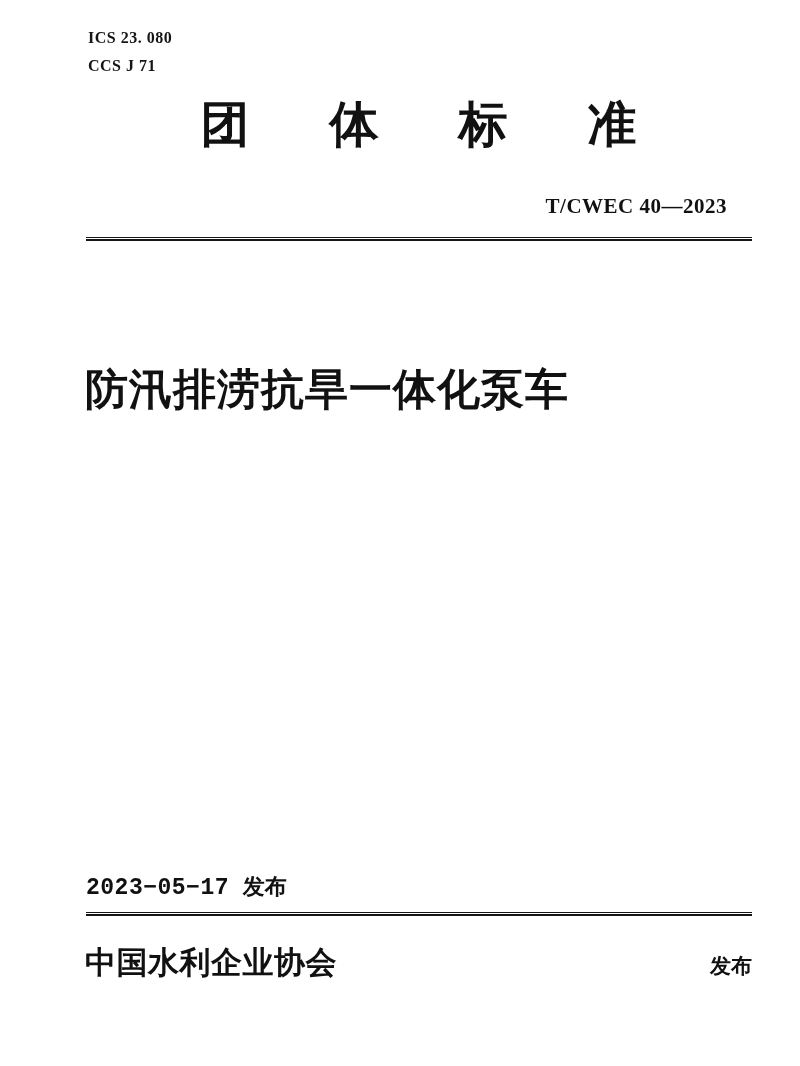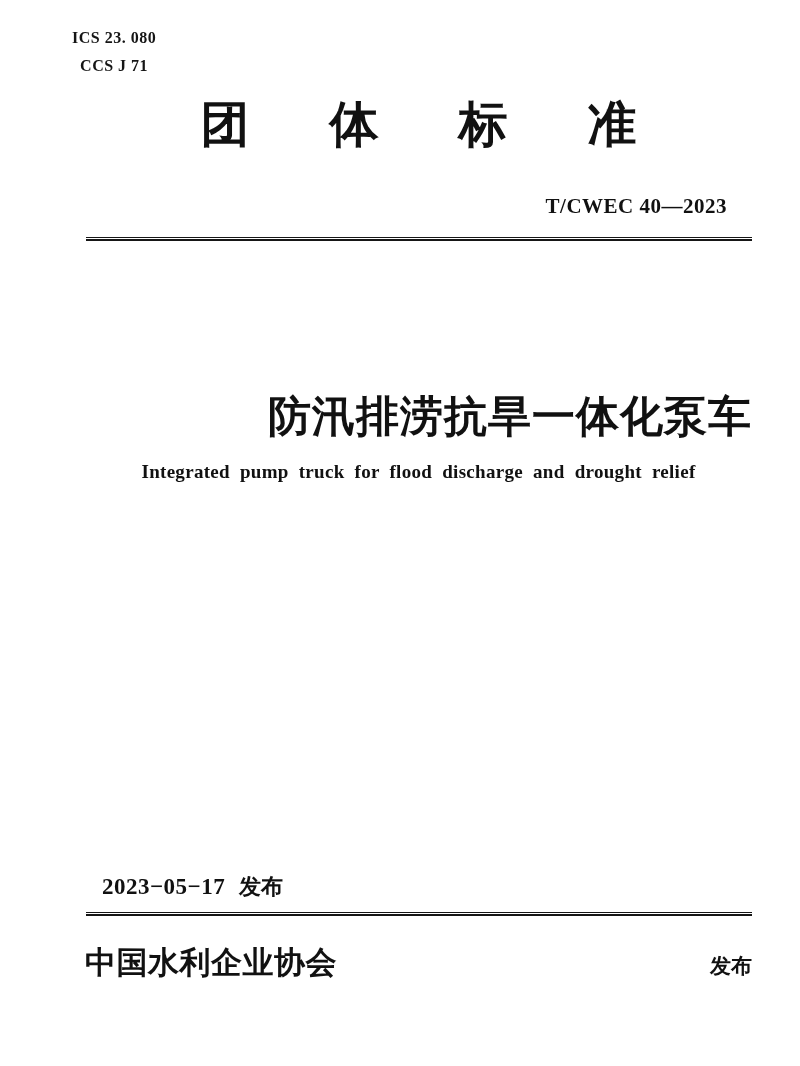--- a/index.html
+++ b/index.html
@@ -13,23 +13,22 @@
     height: 1066px;
     margin: 0 auto;
     background: #ffffff;
     color: #151515;
     overflow: hidden;
     font-family: "Liberation Serif", serif;
   }
   
   .ics-block {
     position: absolute;
-    left: 72px;
+    left: 88px;
     top: 24px;
-    text-align: center;
   }
   .ics-line {
     font-family: "Liberation Serif", serif;
     font-weight: bold;
     font-size: 16px;
     line-height: 28px;
     letter-spacing: 0.5px;
     white-space: pre;
   }
   
@@ -70,23 +69,23 @@
     border-top: 1px solid #161616;
     border-bottom: 2px solid #161616;
     box-sizing: border-box;
   }
   .rule-top { top: 237px; }
   .rule-bottom { top: 912px; }
   
   .title-cn {
     position: absolute;
     left: 85px;
-    top: 388px;
+    top: 361px;
     width: 667px;
-    text-align: right;
+    text-align: left;
     font-family: "Liberation Sans", sans-serif;
     font-weight: bold;
     font-size: 43px;
     letter-spacing: 1px;
     color: #111;
   }
   
   .title-en {
     position: absolute;
     left: 85px;
@@ -110,23 +109,22 @@
     justify-content: space-between;
     align-items: baseline;
   }
   .date-item {
     font-weight: bold;
     font-size: 23px;
     color: #111;
     white-space: nowrap;
   }
   .date-num {
-    font-family: Liberation Serif, serif;
+    font-family: Liberation Mono, monospace;
     letter-spacing: 0.5px;
-    margin-left: 16px;
   }
   .date-label {
     font-family: "Liberation Sans", sans-serif;
     font-size: 22px;
     margin-left: 8px;
   }
   
   .publisher-row {
     position: absolute;
     left: 85px;
@@ -167,21 +165,20 @@
     <span class="doctype-char">标</span>
     <span class="doctype-char">准</span>
   </div>
 
   <div class="std-number">T/CWEC 40—2023</div>
 
   <div class="rule rule-top"></div>
 
   <div class="title-cn">防汛排涝抗旱一体化泵车</div>
 
-  <div class="title-en">Integrated pump truck for flood discharge and drought relief</div>
 
   <div class="dates-row">
     <div class="date-item">
       <span class="date-num">2023−05−17</span>
       <span class="date-label">发布</span>
     </div>
   </div>
 
   <div class="rule rule-bottom"></div>
 

